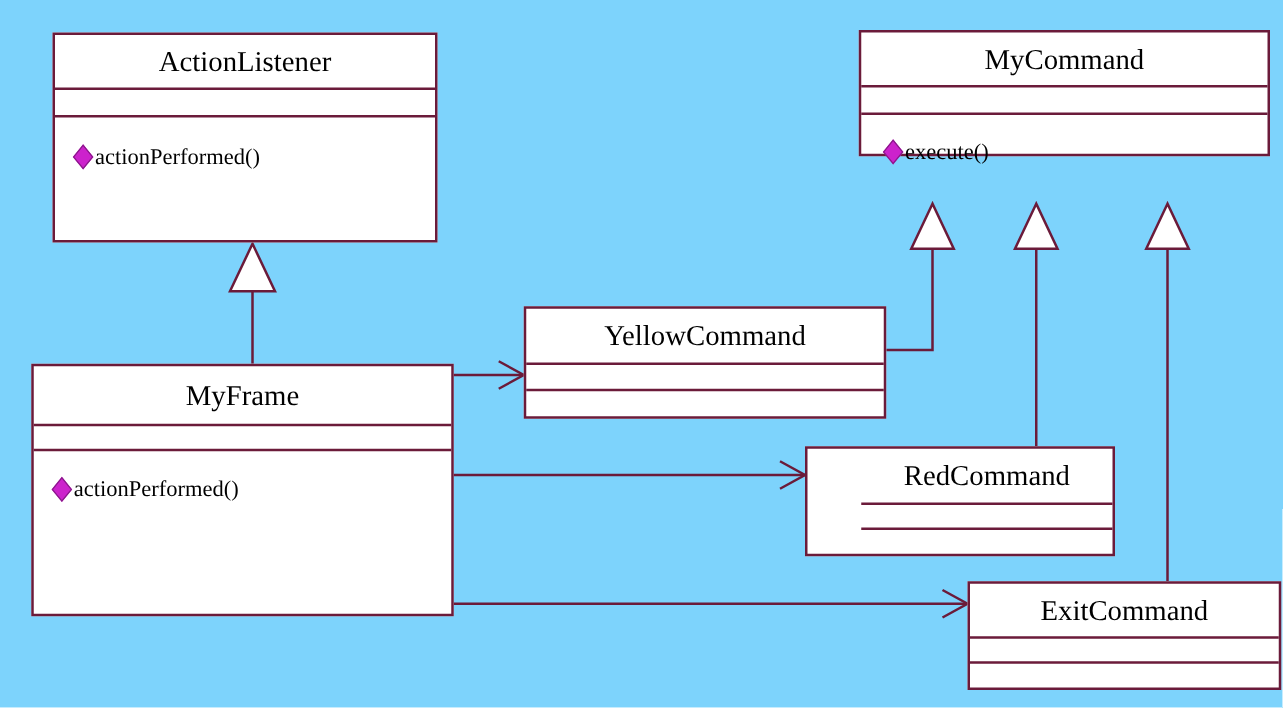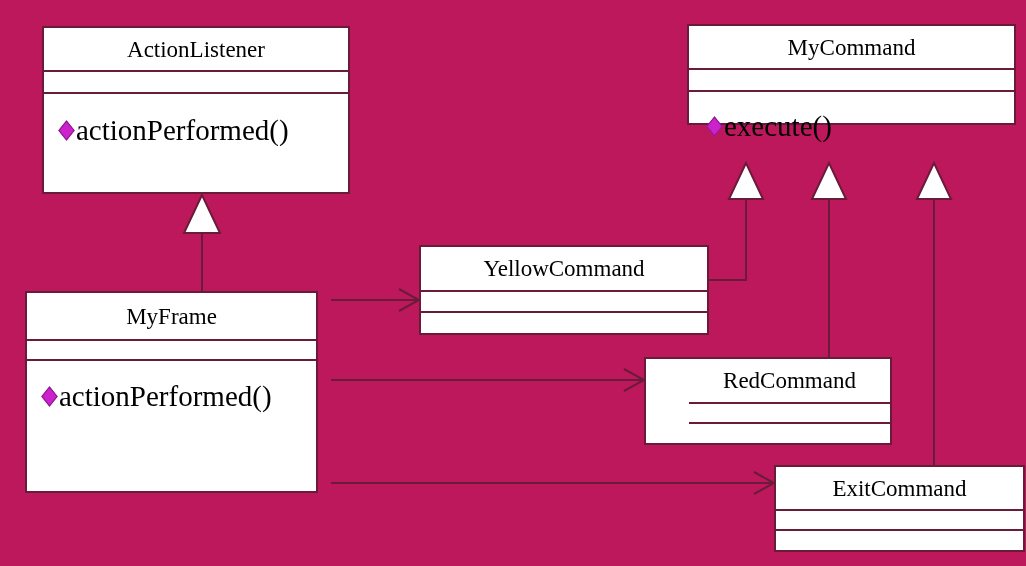--- a/index.html
+++ b/index.html
@@ -5,21 +5,21 @@
 <style>
   html, body {
     margin: 0;
     padding: 0;
     background: #ffffff;
   }
   #canvas {
     position: relative;
     width: 1026px;
     height: 566px;
-    background: #be185d;
+    background: #7dd3fc;
     overflow: hidden;
     font-family: "Liberation Serif", "DejaVu Serif", serif;
   }
   .uml-class {
     position: absolute;
     box-sizing: border-box;
     border: 2px solid #6B1B3A;
     background: #ffffff;
     display: flex;
     flex-direction: column;
@@ -42,21 +42,21 @@
   }
   .uml-ops {
     box-sizing: border-box;
     position: relative;
   }
   .uml-member {
     position: absolute;
     display: flex;
     align-items: center;
     color: #000000;
-    font-size: 29px;
+    font-size: 18px;
     line-height: 1;
     white-space: nowrap;
   }
   .vis-marker {
     display: inline-block;
     width: 11px;
     height: 11px;
     background: #CC22CC;
     border: 1px solid #8A1A8A;
     transform: rotate(45deg) skew(6deg, 6deg);
@@ -147,21 +147,21 @@
     <div class="uml-name" style="height:44px;">MyCommand</div>
     <div class="uml-attrs" style="height:22px;"></div>
     <div class="uml-ops" style="flex:1 1 auto;border-radius:20px;">
       <div class="uml-member" style="left:19px; top:20px;">
         <span class="vis-marker"></span>
         <span class="member-label">execute()</span>
       </div>
     </div>
   </div>
 
-  <div class="uml-class" style="left:25px; top:291px; width:293px; height:202px;">
+  <div class="uml-class" style="left:25px; top:291px; width:338px; height:202px;">
     <div class="uml-name" style="height:48px;">MyFrame</div>
     <div class="uml-attrs" style="height:20px;"></div>
     <div class="uml-ops" style="flex:1 1 auto;">
       <div class="uml-member" style="left:16px; top:21px;">
         <span class="vis-marker"></span>
         <span class="member-label">actionPerformed()</span>
       </div>
     </div>
   </div>
 

